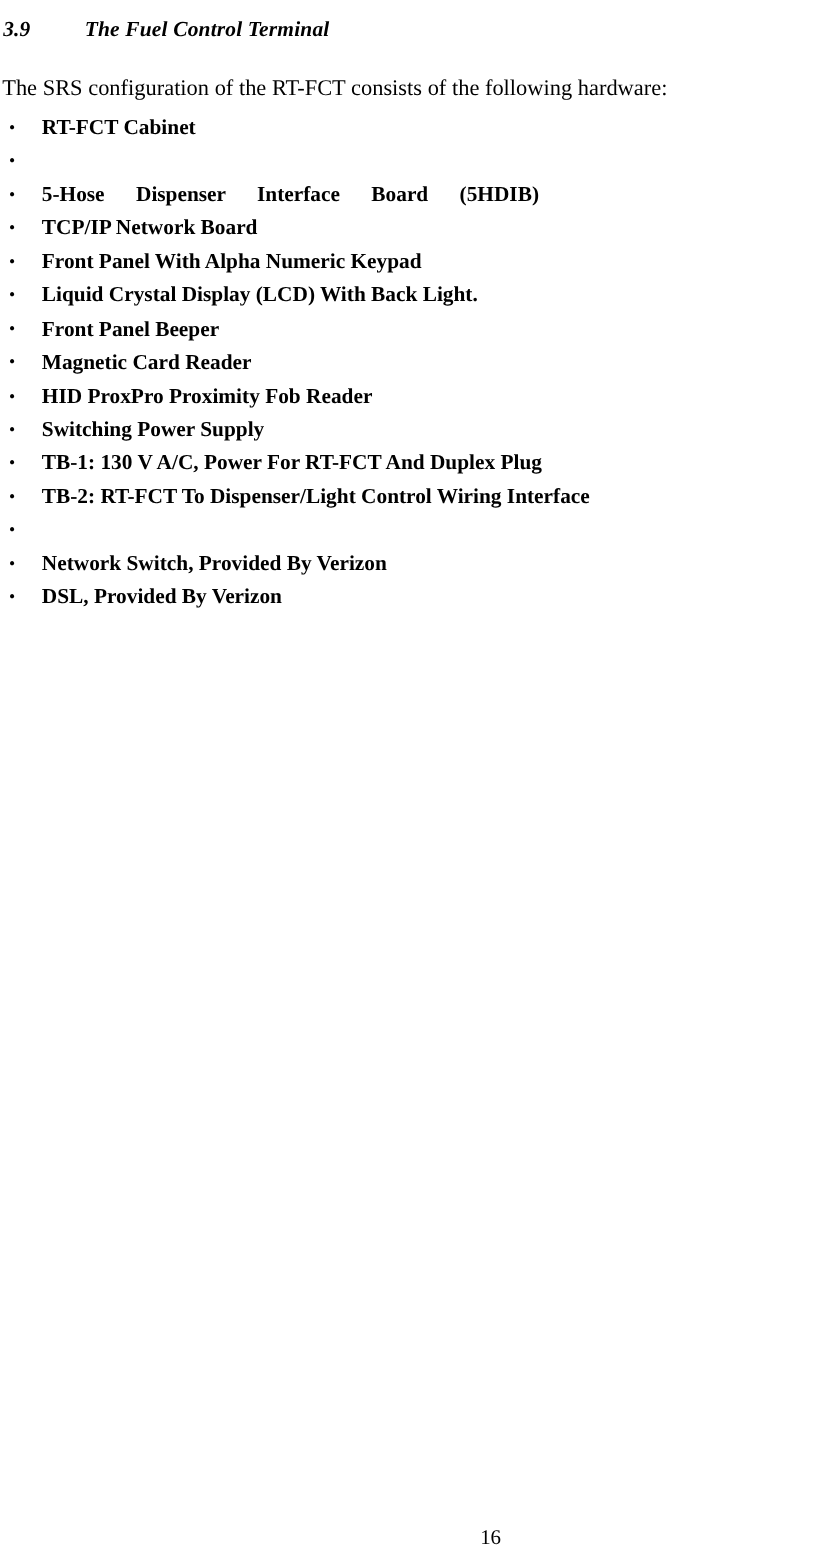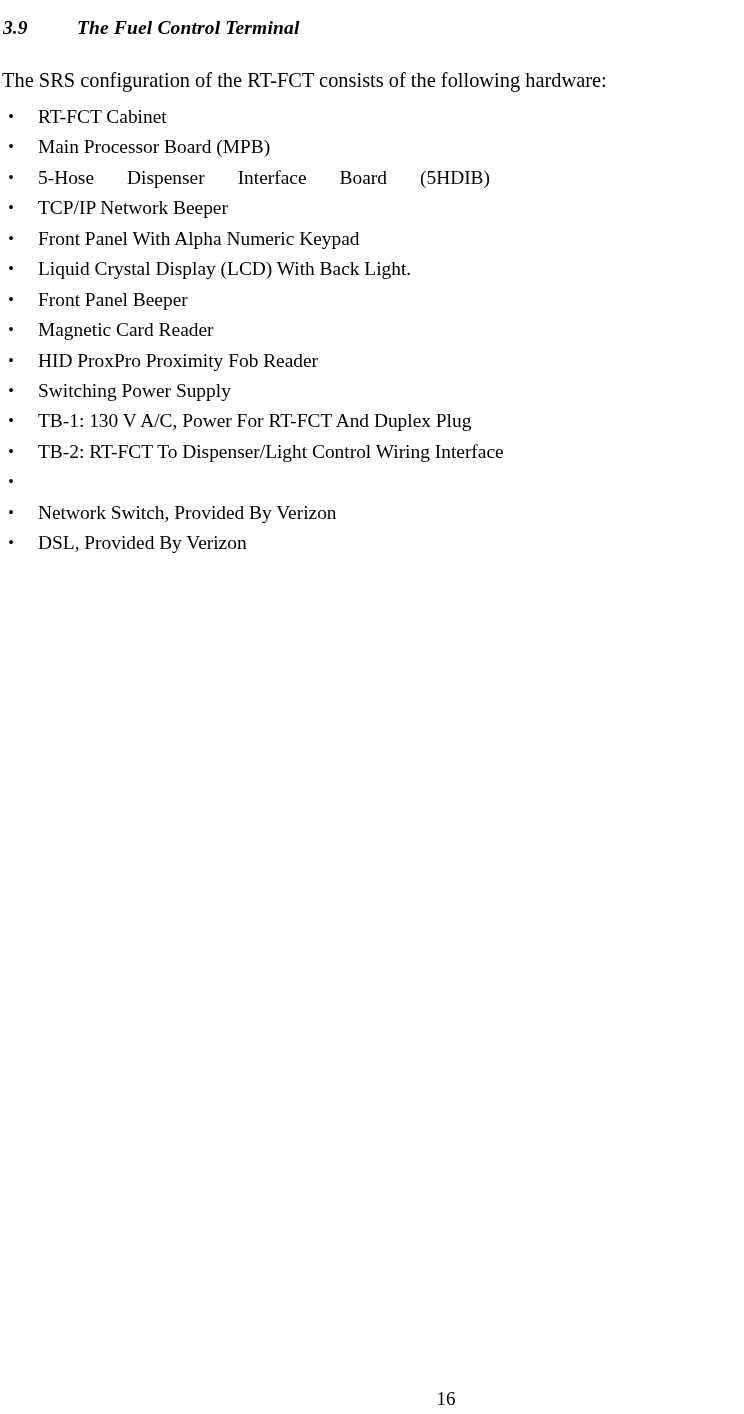--- a/index.html
+++ b/index.html
@@ -78,20 +78,21 @@
     width: 14px;
     text-align: center;
     font-size: 16px;
     line-height: 30.45px;
   }
   .bullet-text {
     position: absolute;
     left: 38px;
     top: 0;
     line-height: 30.45px;
+    font-weight: bold;
   }
   
   .bullet-text.justified {
     width: 452px;
     white-space: normal;
     text-align: justify;
     text-align-last: justify;
   }
 
   
@@ -120,29 +121,28 @@
 
   <p class="intro-paragraph">The SRS configuration of the RT-FCT consists of the following hardware:</p>
 
   <ul class="hardware-list">
       <li class="bullet-row">
         <span class="bullet-marker">•</span>
         <span class="bullet-text">RT-FCT Cabinet</span>
       </li>
       <li class="bullet-row">
         <span class="bullet-marker">•</span>
-        <span class="bullet-text">Main Processor Board (MPB)</span>
       </li>
       <li class="bullet-row">
         <span class="bullet-marker">•</span>
         <span class="bullet-text justified">5-Hose Dispenser Interface Board (5HDIB)</span>
       </li>
       <li class="bullet-row">
         <span class="bullet-marker">•</span>
-        <span class="bullet-text">TCP/IP Network Beeper</span>
+        <span class="bullet-text">TCP/IP Network Board</span>
       </li>
       <li class="bullet-row">
         <span class="bullet-marker">•</span>
         <span class="bullet-text">Front Panel With Alpha Numeric Keypad</span>
       </li>
       <li class="bullet-row">
         <span class="bullet-marker">•</span>
         <span class="bullet-text">Liquid Crystal Display (LCD) With Back Light.</span>
       </li>
       <li class="bullet-row">

